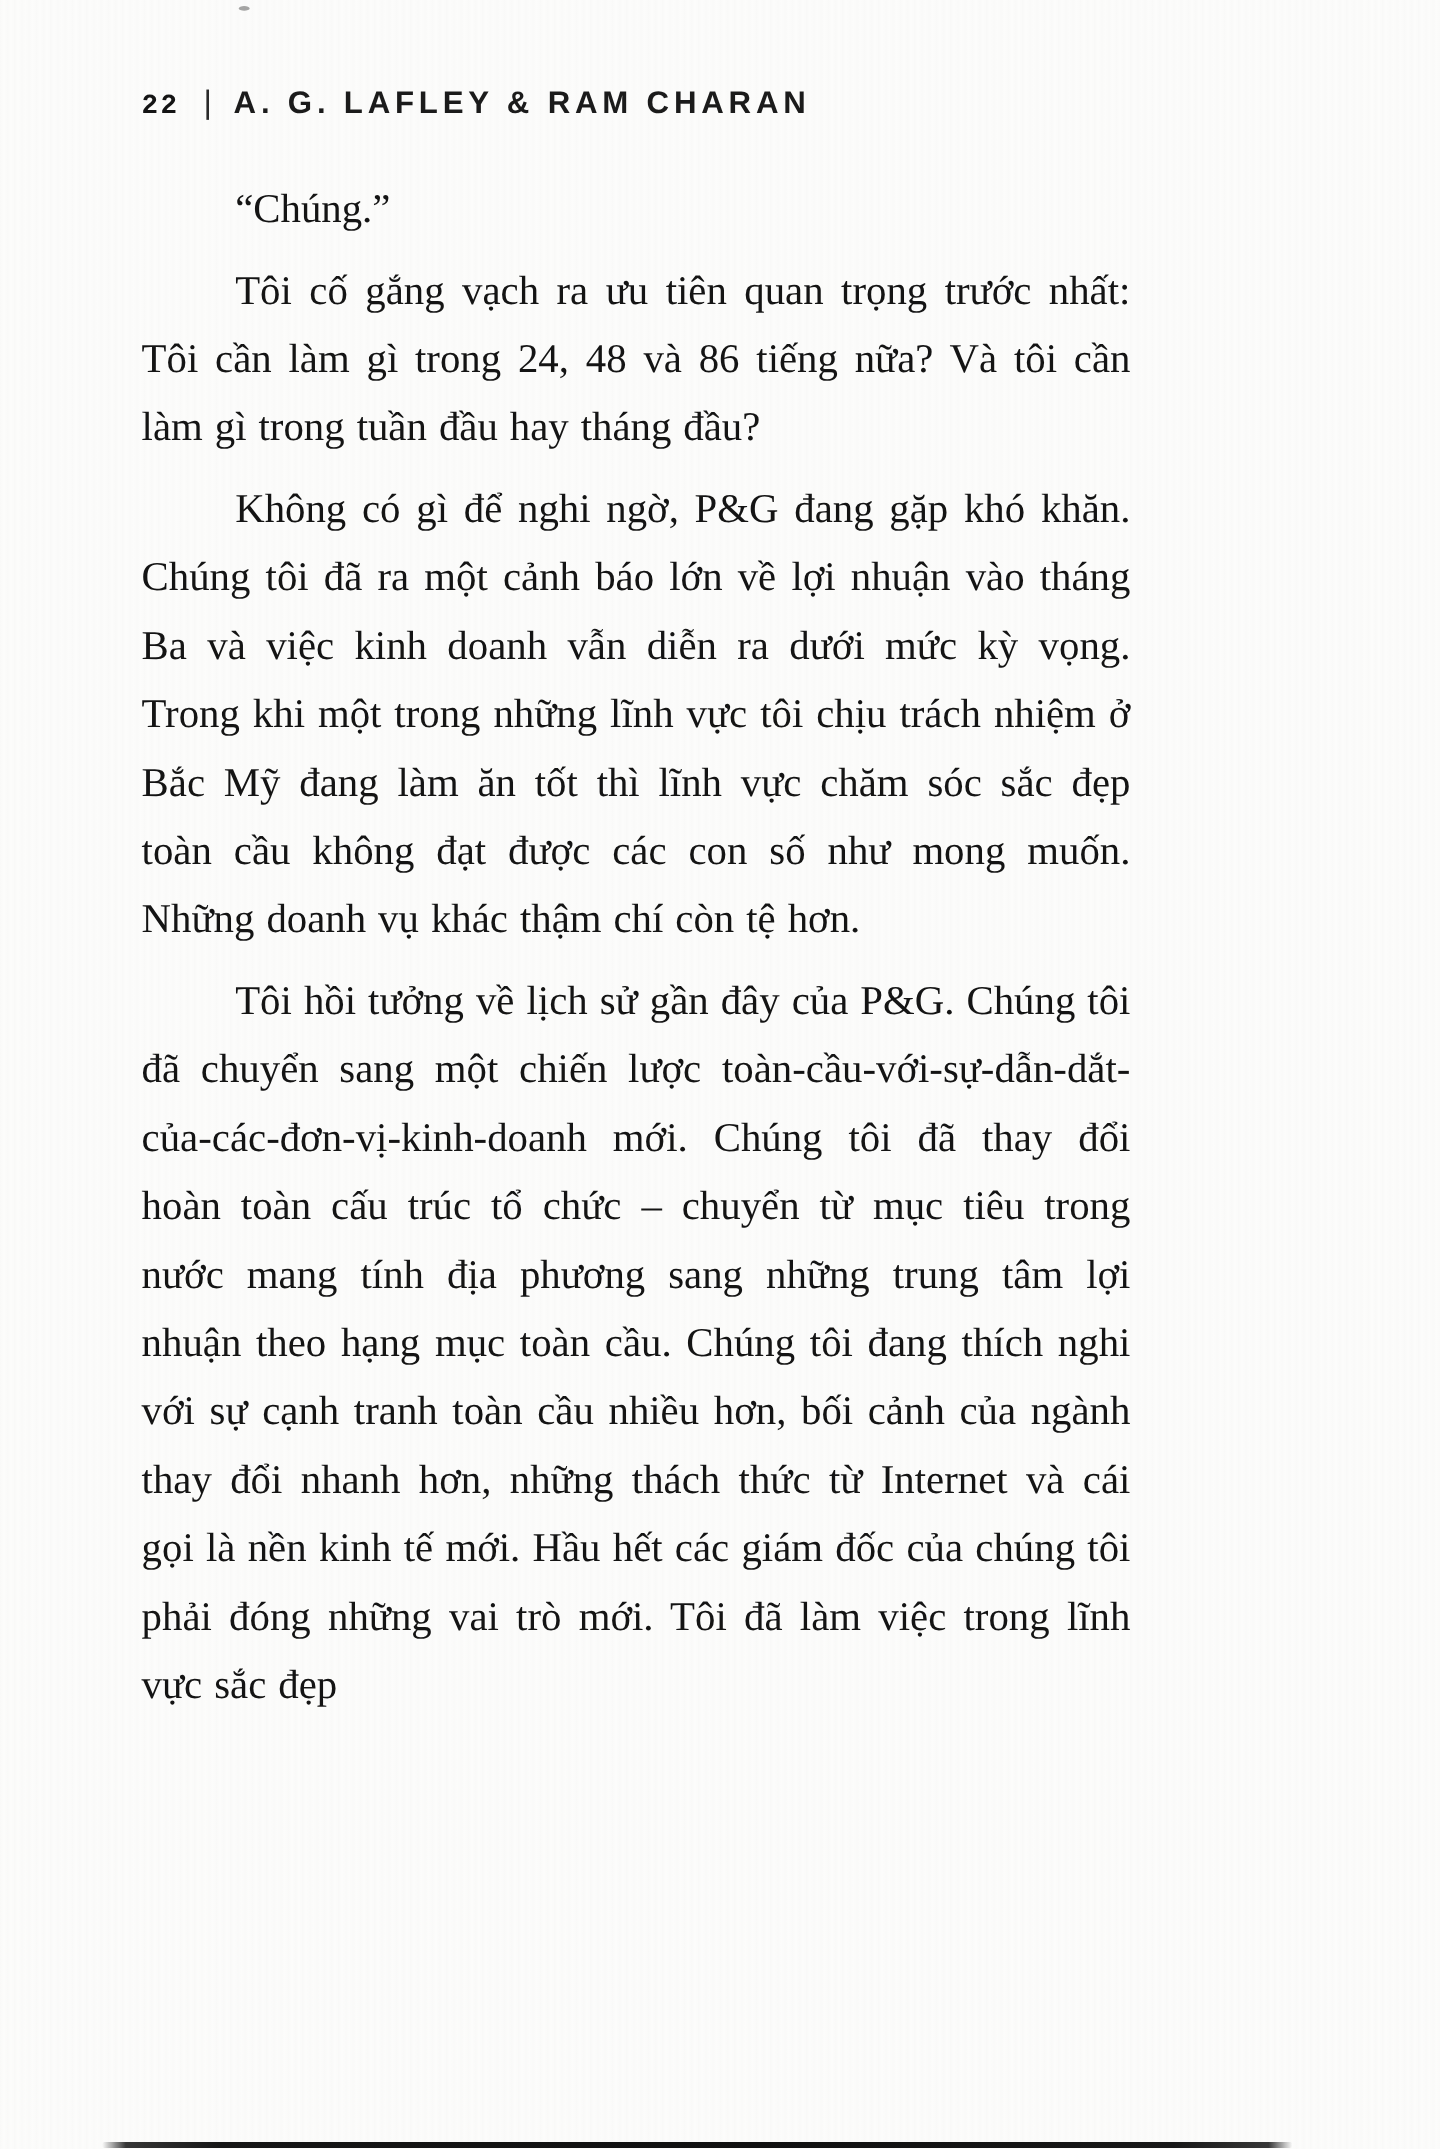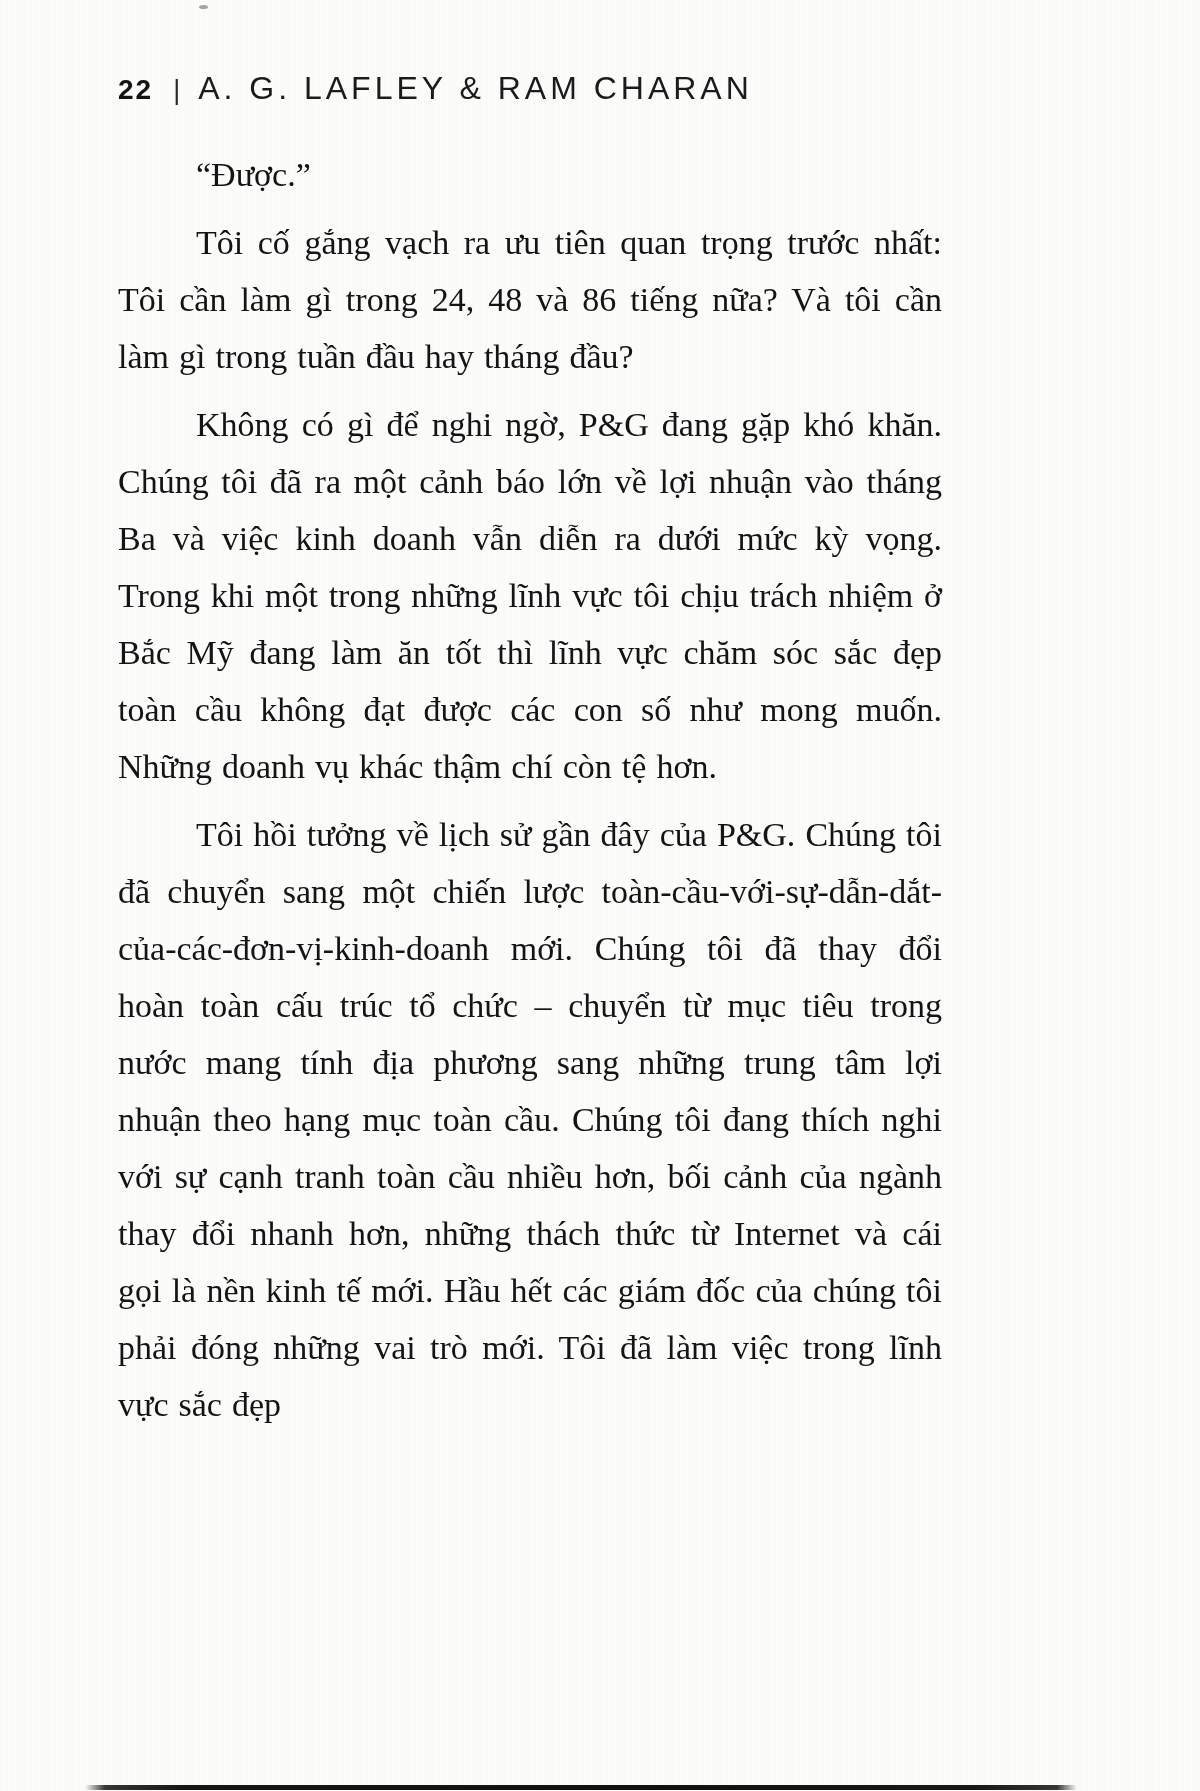--- a/index.html
+++ b/index.html
@@ -20,34 +20,35 @@
   .running-head {
     position: absolute;
     top: 70px;
     left: 118px;
     display: flex;
     align-items: baseline;
     font-family: "Liberation Sans", sans-serif;
     white-space: nowrap;
   }
   .pagenum {
-    font-size: 28px;
+    font-size: 23px;
     font-weight: 700;
     letter-spacing: 2px;
     color: #141414;
+    font-family: Liberation Mono, monospace;
   }
   .head-sep {
     font-size: 27px;
     font-weight: 300;
     margin: 0 18px 0 20px;
     color: #2a2a2a;
   }
   .running-title {
-    font-size: 32px;
-    font-weight: 400;
+    font-size: 26px;
+    font-weight: 700;
     letter-spacing: 4px;
     color: #1b1b1b;
   }
   .body-text {
     position: absolute;
     top: 146px;
     left: 118px;
     width: 824px;
     font-family: "Liberation Serif", "DejaVu Serif", serif;
     font-size: 34px;
@@ -94,21 +95,21 @@
 
   <div class="scan-speck"></div>
 
   <header class="running-head">
     <span class="pagenum">22</span>
     <span class="head-sep">|</span>
     <span class="running-title">A. G. LAFLEY &amp; RAM CHARAN</span>
   </header>
 
   <main class="body-text">
-    <p class="para">“Được.”</p>
+    <p class="para">“Chúng.”</p>
     <p class="para">Tôi cố gắng vạch ra ưu tiên quan trọng trước nhất: Tôi cần làm gì trong 24, 48 và 86 tiếng nữa? Và tôi cần làm gì trong tuần đầu hay tháng đầu?</p>
     <p class="para">Không có gì để nghi ngờ, P&amp;G đang gặp khó khăn. Chúng tôi đã ra một cảnh báo lớn về lợi nhuận vào tháng Ba và việc kinh doanh vẫn diễn ra dưới mức kỳ vọng. Trong khi một trong những lĩnh vực tôi chịu trách nhiệm ở Bắc Mỹ đang làm ăn tốt thì lĩnh vực chăm sóc sắc đẹp toàn cầu không đạt được các con số như mong muốn. Những doanh vụ khác thậm chí còn tệ hơn.</p>
     <p class="para">Tôi hồi tưởng về lịch sử gần đây của P&amp;G. Chúng tôi đã chuyển sang một chiến lược toàn-cầu-với-sự-dẫn-dắt-của-các-đơn-vị-kinh-doanh mới. Chúng tôi đã thay đổi hoàn toàn cấu trúc tổ chức – chuyển từ mục tiêu trong nước mang tính địa phương sang những trung tâm lợi nhuận theo hạng mục toàn cầu. Chúng tôi đang thích nghi với sự cạnh tranh toàn cầu nhiều hơn, bối cảnh của ngành thay đổi nhanh hơn, những thách thức từ Internet và cái gọi là nền kinh tế mới. Hầu hết các giám đốc của chúng tôi phải đóng những vai trò mới. Tôi đã làm việc trong lĩnh vực sắc đẹp</p>
   </main>
 
   <div class="scan-artifact"></div>
 
 </div>
 
 </body></html>

